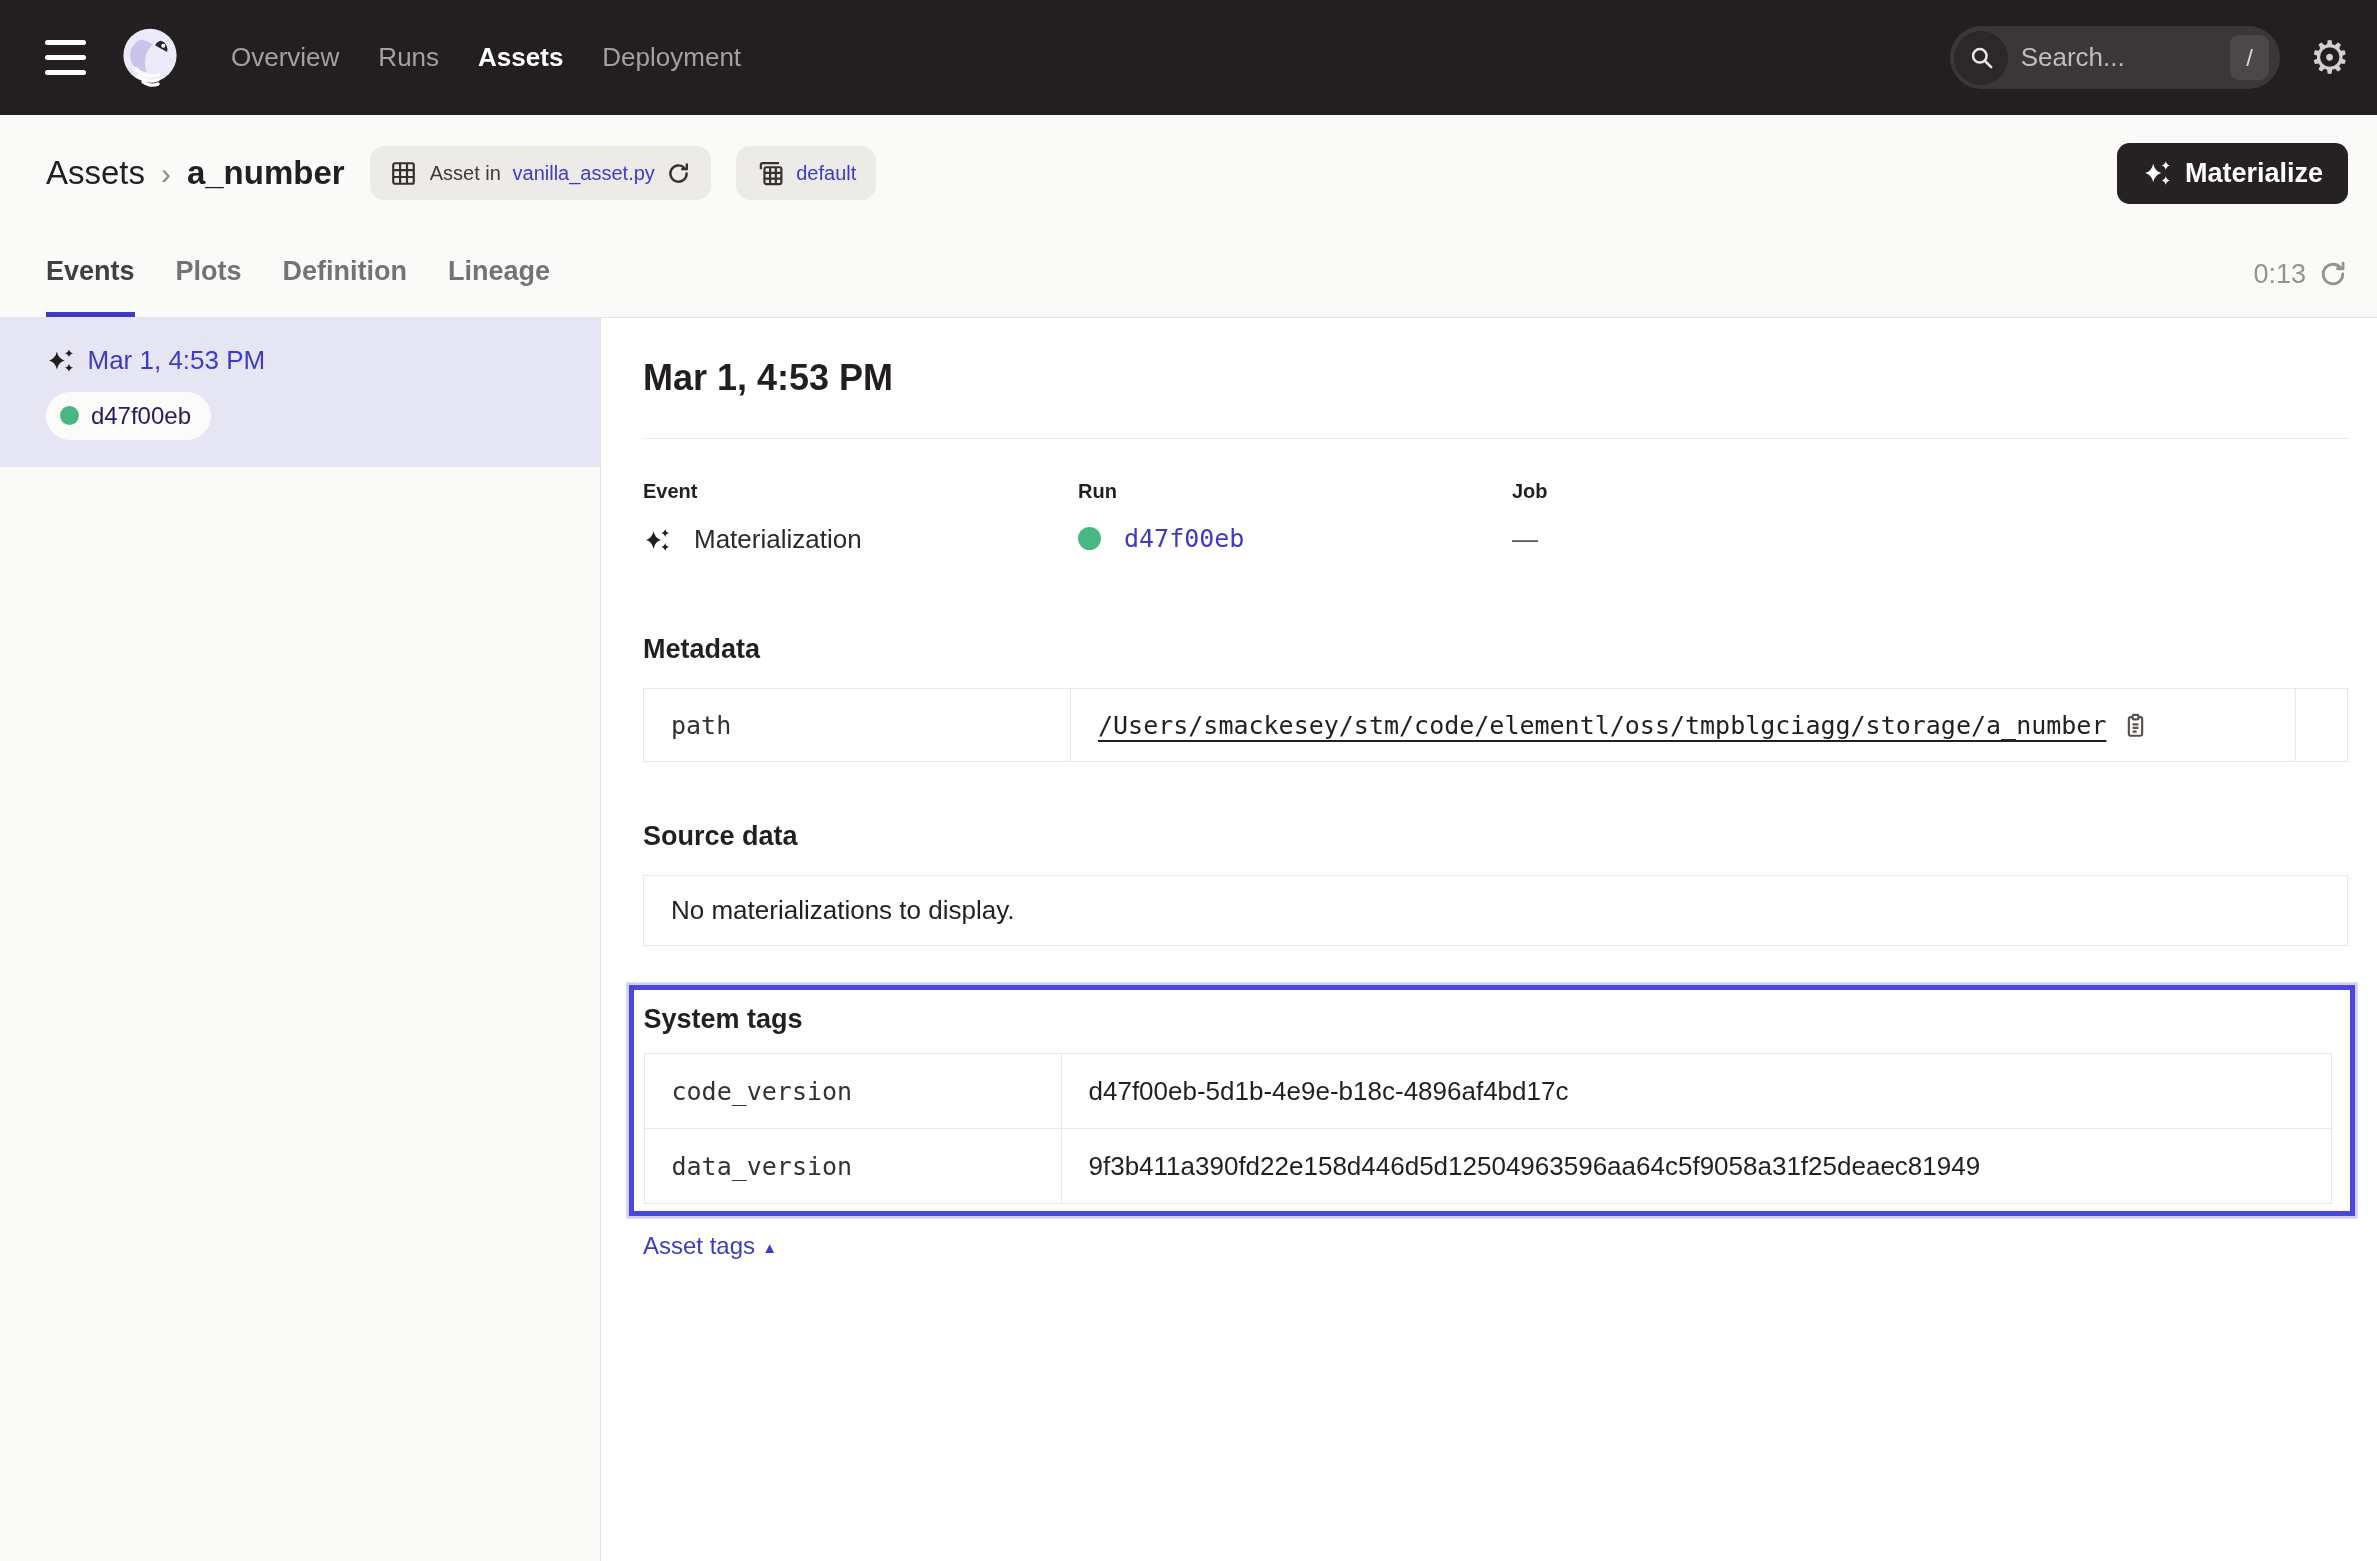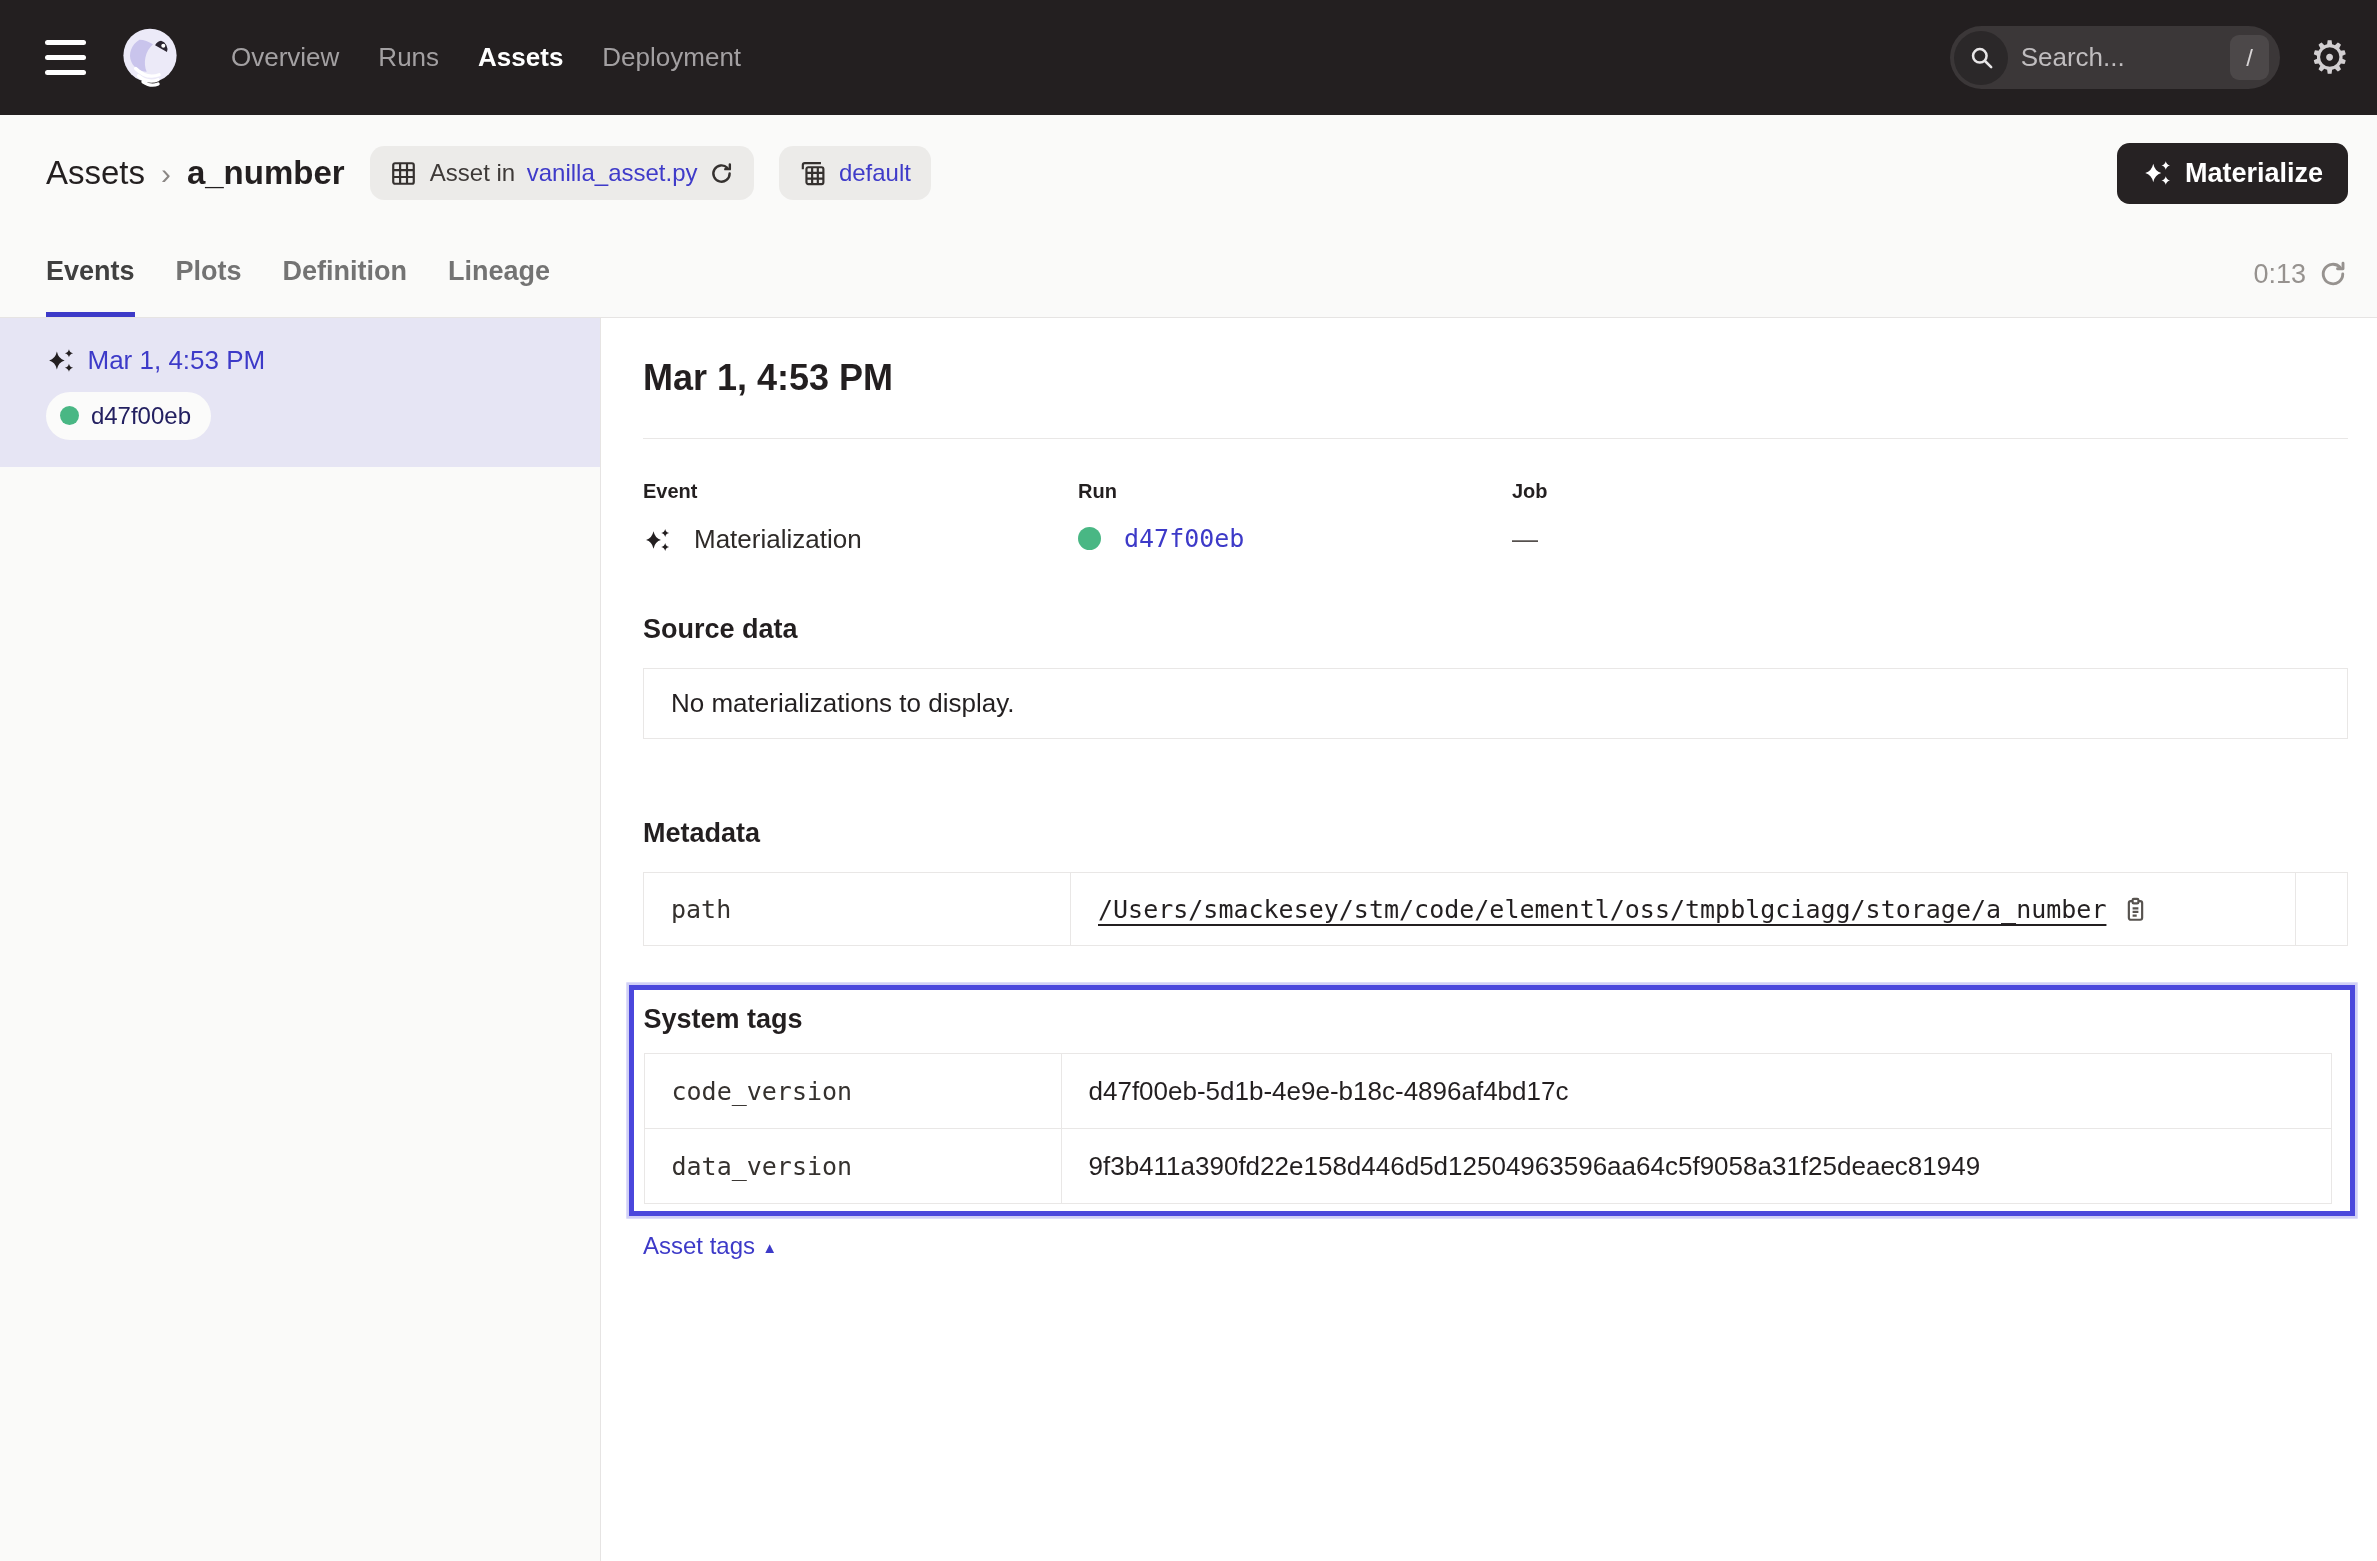--- a/index.html
+++ b/index.html
@@ -35,21 +35,21 @@
 
   
   .page-header { background:#FAFAF9; border-bottom:1.8px solid #E6E4E3; }
   .crumb-row { height:116px; display:flex; align-items:center; padding:0 29px 0 46px; }
   .breadcrumb { display:flex; align-items:center; gap:16px; font-size:33px; }
   .crumb-root { font-weight:500; color:#231F20; cursor:pointer; }
   .crumb-sep { color:#8B8785; font-size:29.5px; padding-top:1.8px; }
   .crumb-current { font-weight:600; color:#231F20; }
   .chip {
     margin-left:25px; height:54px; border-radius:14.3px; background:#ECEBE9;
-    display:flex; align-items:center; gap:11.6px; padding:0 19.6px; font-size:24px; color:#3E3A38; cursor:pointer;
+    display:flex; align-items:center; gap:11.6px; padding:0 19.6px; font-size:20px; color:#3E3A38; cursor:pointer;
   }
   .chip svg { width:29px; height:29px; color:#35312F; }
   .chip .link { color:#3F3BC9; }
   .chip .reload { color:#8E8A88; }
   .chip .reload svg { width:25px; height:25px; display:block; }
   .materialize-btn {
     margin-left:auto; height:61px; border-radius:12.5px; background:#262223; color:#fff;
     display:flex; align-items:center; gap:12.5px; padding:0 25px; font-size:27px; font-weight:600; cursor:pointer;
   }
   .materialize-btn svg { width:30px; height:30px; }
@@ -267,43 +267,43 @@
         </div>
       </div>
       <div>
         <div class="detail-label">Job</div>
         <div class="detail-value">
             <span class="job-empty">—</span>
           </div>
       </div>
     </div>
 
-    <section class="section" style="margin-top:59px">
-      <div class="section-title">Source data</div>
-      <div class="empty-box">No materializations to display.</div>
-    </section>
-
     <section class="section">
       <div class="section-title">Metadata</div>
       <div class="kv-table">
         <div class="kv-row">
           <div class="kv-key mono">path</div>
           <div class="kv-val">
             <span class="path-link mono">/Users/smackesey/stm/code/elementl/oss/tmpblgciagg/storage/a_number</span>
             <span class="copy-btn">
                 <svg viewBox="0 0 24 24">
                   <use href="#ic-clipboard"></use>
                 </svg>
               </span>
           </div>
           <div class="kv-end"></div>
         </div>
       </div>
     </section>
 
+    <section class="section" style="margin-top:59px">
+      <div class="section-title">Source data</div>
+      <div class="empty-box">No materializations to display.</div>
+    </section>
+
     <div class="highlight-box">
       <div class="section-title">System tags</div>
       <div class="kv-table sys-table">
         <div class="kv-row">
           <div class="kv-key mono">code_version</div>
           <div class="kv-val">d47f00eb-5d1b-4e9e-b18c-4896af4bd17c</div>
         </div>
         <div class="kv-row">
           <div class="kv-key mono">data_version</div>
           <div class="kv-val">9f3b411a390fd22e158d446d5d12504963596aa64c5f9058a31f25deaec81949</div>

